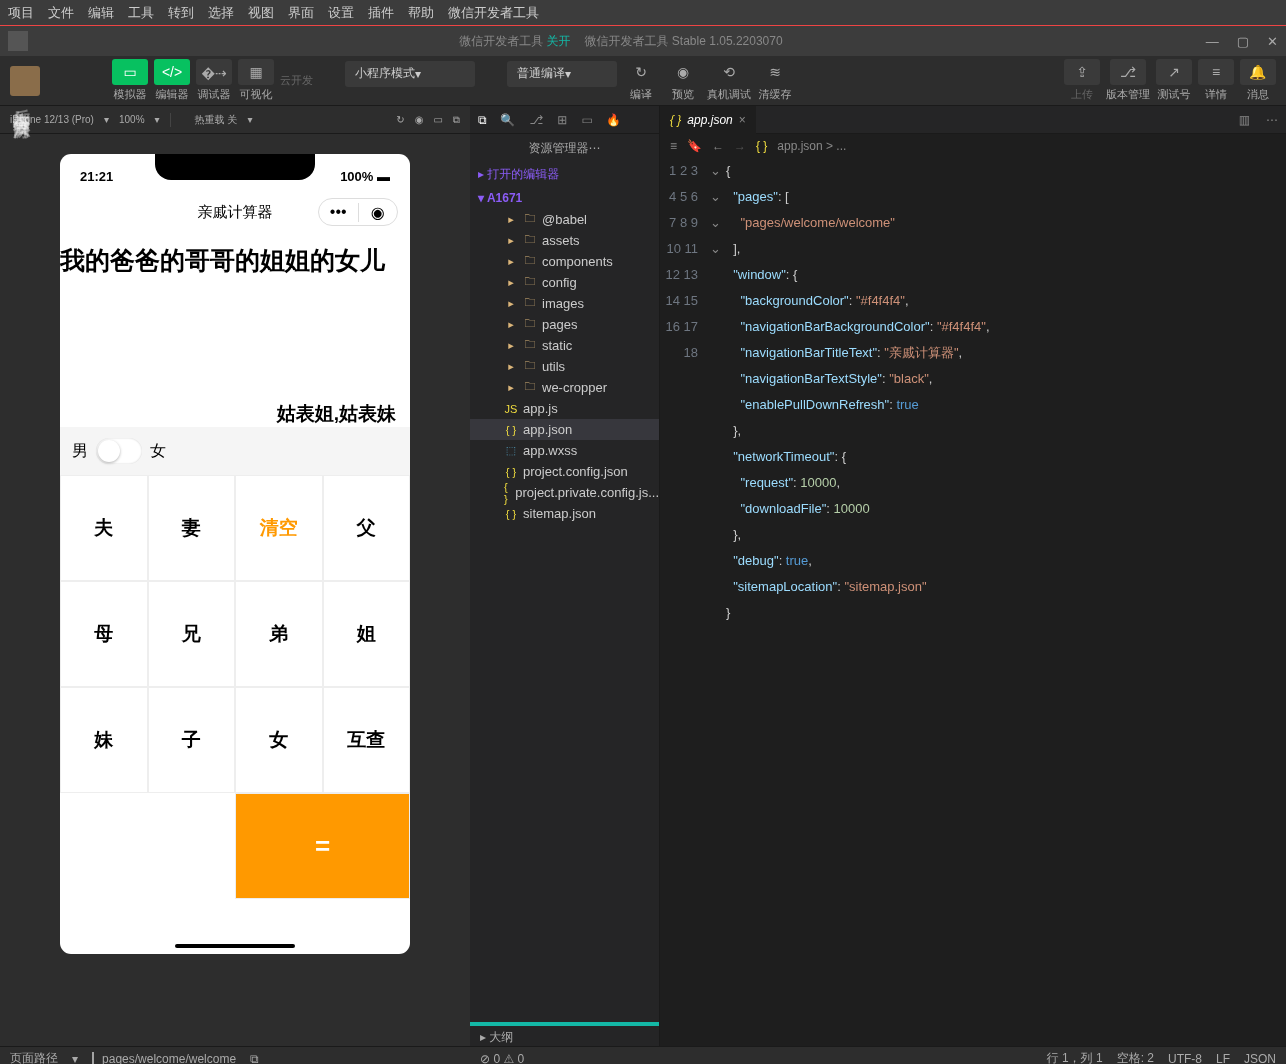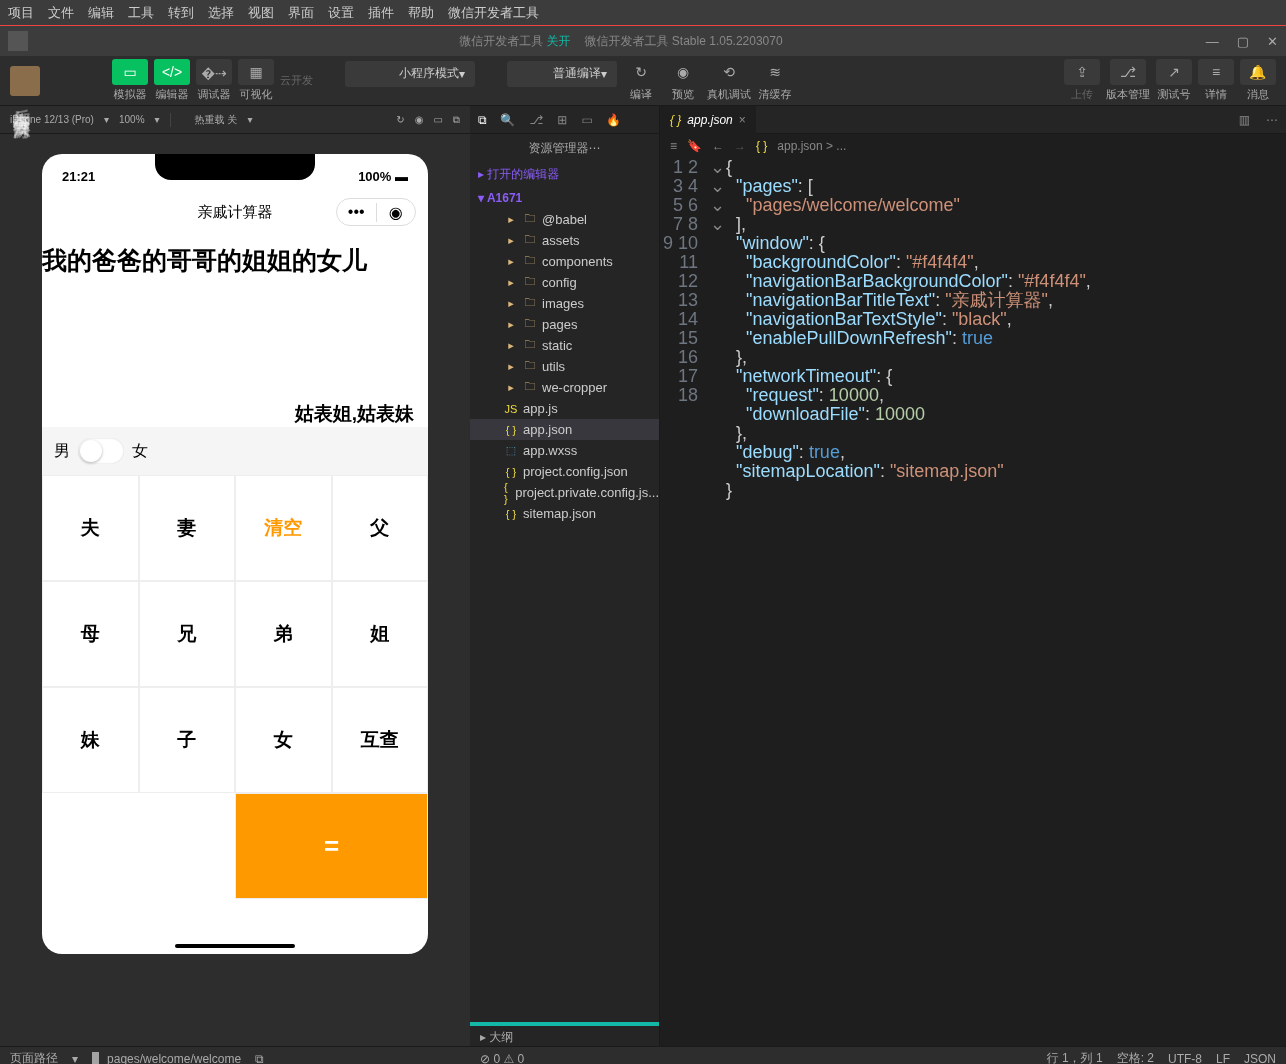--- a/index.html
+++ b/index.html
@@ -8,26 +8,26 @@
 .titlebar .proj-icon{width:20px;height:20px;background:#555;margin-right:8px}
 .titlebar .title-center{flex:1;text-align:center;color:#888;display:flex;justify-content:center;gap:14px}
 .titlebar .win-ctrl{display:flex;gap:18px;color:#aaa;font-size:13px}
 .menubar{height:26px;background:#3c3c3c;display:flex;align-items:center;padding:0 8px;gap:14px;color:#ccc;font-size:13px;border-bottom:1px solid #ef4444}
 .menubar span{cursor:pointer}
 .toolbar{height:50px;background:#2d2d2d;display:flex;align-items:center;padding:0 10px;gap:6px;border-bottom:1px solid #1a1a1a}
 .tb-group{display:flex;flex-direction:column;align-items:center;gap:2px;color:#aaa;font-size:11px}
 .tb-btn{width:36px;height:26px;border-radius:3px;display:flex;align-items:center;justify-content:center;font-size:14px}
 .tb-green{background:#07c160;color:#fff}
 .tb-dark{background:#3a3a3a;color:#aaa}
-.tb-select{background:#3a3a3a;height:26px;border-radius:3px;padding:0 10px;display:flex;align-items:center;color:#ccc;margin-top:-14px;min-width:130px;justify-content:flex-end}
+.tb-select{background:#3a3a3a;height:26px;border-radius:3px;padding:0 10px;display:flex;align-items:center;color:#ccc;margin-top:-14px;min-width:130px;justify-content:flex-start}
 .main{display:flex;height:940px}
 .sim-panel{width:470px;background:#2d2d2d;display:flex;flex-direction:column}
 .sim-top{height:28px;display:flex;align-items:center;padding:0 10px;gap:10px;color:#aaa;font-size:10px;border-bottom:1px solid #1a1a1a}
 .sim-top .spacer{flex:1}
-.phone{margin:20px auto;width:386px;height:800px;background:#fff;border-radius:20px;position:relative;overflow:hidden;color:#000}
+.phone{margin:20px auto;width:350px;height:800px;background:#fff;border-radius:11px;position:relative;overflow:hidden;color:#000}
 .notch{position:absolute;top:0;left:50%;transform:translateX(-50%);width:160px;height:26px;background:#000;border-radius:0 0 16px 16px;z-index:10}
 .statusbar{height:36px;display:flex;align-items:center;justify-content:space-between;padding:8px 20px 0;font-size:13px;font-weight:600}
 .apphead{height:44px;display:flex;align-items:center;justify-content:center;position:relative;font-size:15px}
 .capsule{position:absolute;right:12px;width:80px;height:28px;border:1px solid #ddd;border-radius:14px;display:flex;align-items:center}
 .capsule div{flex:1;text-align:center;font-size:16px}
 .display{padding:10px 0;font-size:25px;font-weight:700}
 .result{text-align:right;padding:0 14px;font-size:19px;font-weight:700;height:140px;display:flex;align-items:flex-end;justify-content:flex-end}
 .gender{height:48px;background:#f5f5f5;display:flex;align-items:center;padding:0 12px;gap:8px;font-size:16px}
 .switch{width:46px;height:26px;background:#fff;border-radius:13px;position:relative;box-shadow:inset 0 0 2px rgba(0,0,0,.2)}
 .switch::after{content:"";position:absolute;width:22px;height:22px;background:#fff;border-radius:50%;top:2px;left:2px;box-shadow:0 1px 3px rgba(0,0,0,.3)}
@@ -47,21 +47,21 @@
 .fico{width:14px;height:14px;display:inline-flex;align-items:center;justify-content:center;font-size:11px}
 .fico.folder{color:#dcb67a}
 .fico.js{color:#f1dd3f}
 .fico.json{color:#f1dd3f}
 .fico.wxss{color:#519aba}
 .editor{flex:1;background:#1e1e1e;display:flex;flex-direction:column}
 .tabs{height:28px;background:#252526;display:flex;align-items:center;border-bottom:1px solid #1a1a1a}
 .tab{height:28px;padding:0 10px;display:flex;align-items:center;gap:6px;background:#1e1e1e;font-size:12px;font-style:italic;color:#fff}
 .tab .x{color:#888;font-style:normal}
 .crumb{height:24px;display:flex;align-items:center;padding:0 10px;gap:10px;color:#888;font-size:12px}
-.code{flex:1;display:flex;font-family:Consolas,monospace;font-size:18px;line-height:19px}
+.code{flex:1;display:flex;font-family:Consolas,monospace;font-size:13px;line-height:26px}
 .gutter{width:50px;text-align:right;color:#6e7681;padding-right:12px}
 .lines{flex:1;white-space:pre;color:#ccc}
 .fold{width:16px;color:#888}
 .k-key{color:#9cdcfe}
 .k-str{color:#ce9178}
 .k-num{color:#b5cea8}
 .k-bool{color:#569cd6}
 .k-pun{color:#ccc}
 .outline{height:24px;padding:3px 10px;color:#aaa;font-size:12px;border-top:4px solid #14b8a6}
 .statusline{height:24px;background:#2d2d2d;display:flex;align-items:center;padding:0 10px;gap:14px;color:#aaa;font-size:12px;border-top:1px solid #1a1a1a}
@@ -390,21 +390,21 @@
 <span class="k-pun">  </span><span class="k-key">"sitemapLocation"</span><span class="k-pun">: </span><span class="k-str">"sitemap.json"</span>
 <span class="k-pun">}</span>
 </div>
     </div>
   </div>
 </div>
 
 <div class="statusline">
   <span>页面路径</span>
     <span>▾</span>
-  <span style="border-left:7px solid #a3a3a3;padding-left:8px">pages/welcome/welcome</span>
+  <span style="border-left:2px solid #a3a3a3;padding-left:8px">pages/welcome/welcome</span>
   <span>⧉</span>
   <div class="spacer"></div>
   <span style="position:absolute;left:480px">⊘ 0 ⚠ 0</span>
   <span>行 1，列 1</span>
   <span>空格: 2</span>
   <span>UTF-8</span>
   <span>LF</span>
   <span>JSON</span>
 </div>
 

